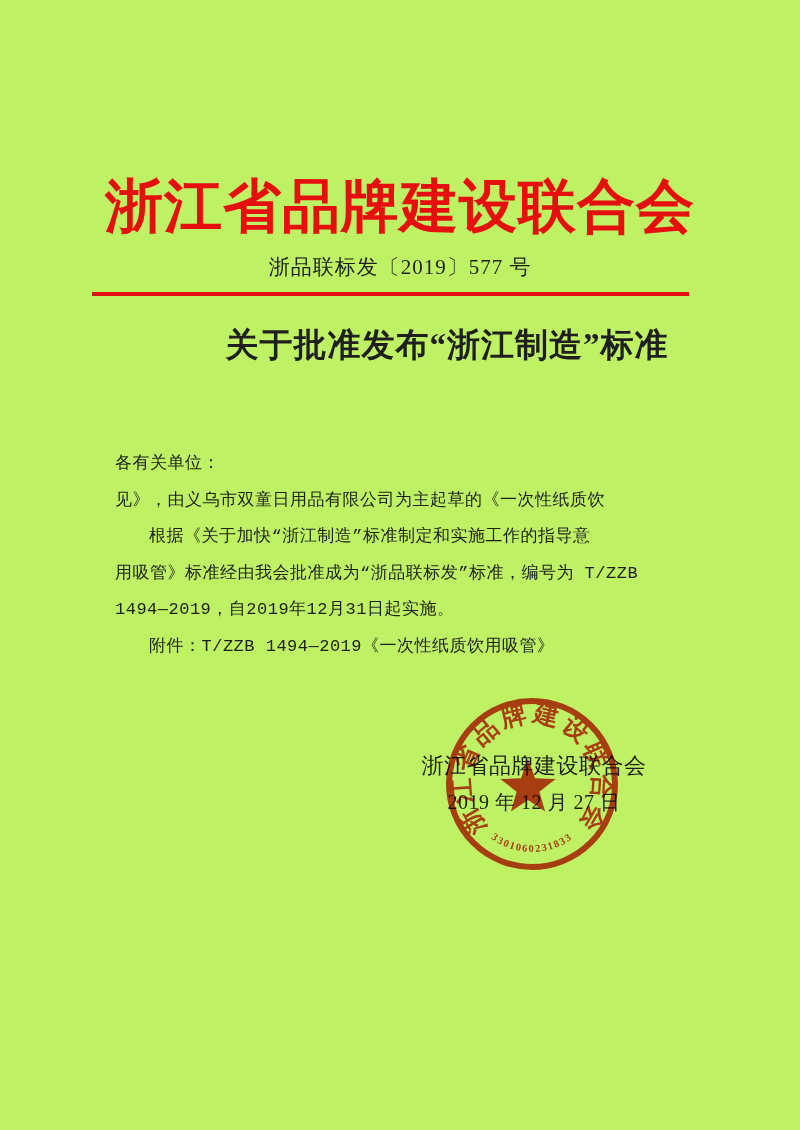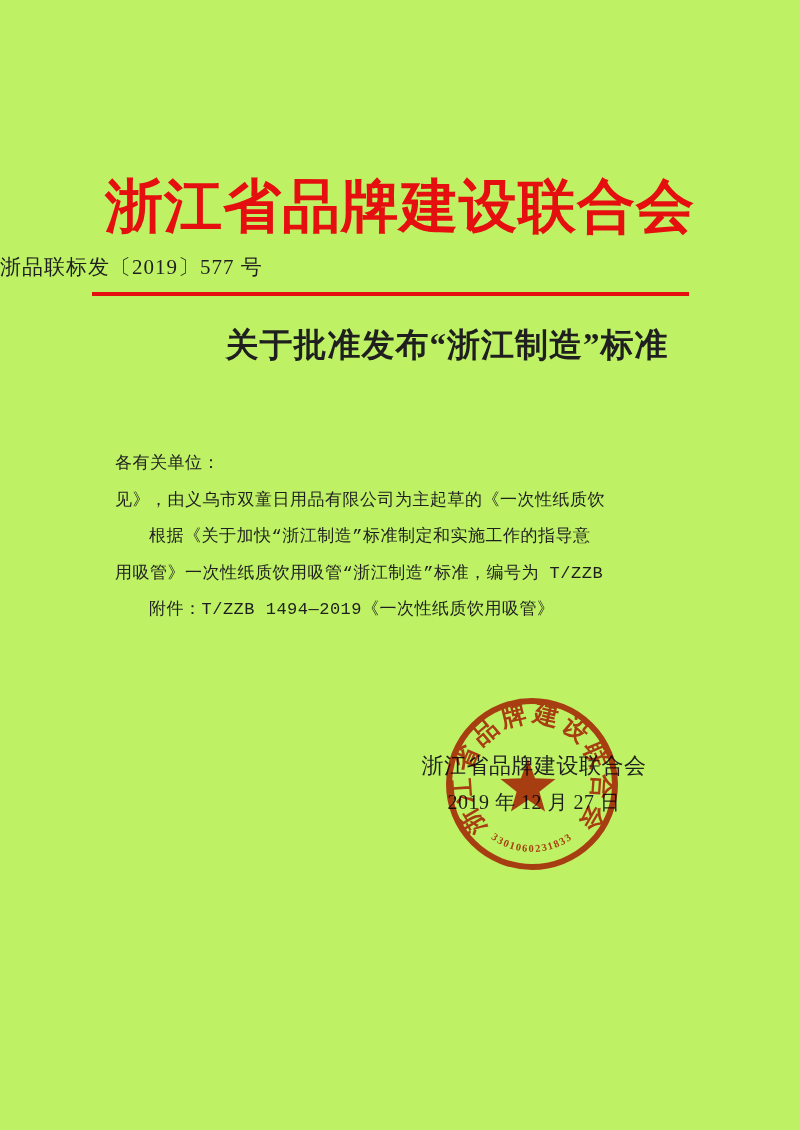--- a/index.html
+++ b/index.html
@@ -26,20 +26,21 @@
     font-weight: bold;
     letter-spacing: 1px;
     color: #e60f0f;
     white-space: nowrap;
   }
   .doc-number {
     position: absolute;
     top: 253px;
     left: 0;
     width: 100%;
+    text-align: center;
     font-size: 21px;
     letter-spacing: 1px;
   }
   .red-line {
     position: absolute;
     top: 292px;
     left: 92px;
     width: 597px;
     height: 4px;
     background: #e60f0f;
@@ -125,21 +126,22 @@
   <div class="red-line"></div>
 
   <div class="doc-title">
     <div>关于批准发布“浙江制造”标准</div>
   </div>
 
   <div class="body-text">
     <div class="body-line">各有关单位：</div>
     <div class="body-line">见》，由义乌市双童日用品有限公司为主起草的《一次性纸质饮</div>
     <div class="body-line indent">根据《关于加快“浙江制造”标准制定和实施工作的指导意</div>
-    <div class="body-line">用吸管》一次性纸质饮用吸管“浙江制造”标准，编号为 T/ZZB</div>
+    <div class="body-line">用吸管》标准经由我会批准成为“浙品联标发”标准，编号为 T/ZZB</div>
+    <div class="body-line">1494—2019，自2019年12月31日起实施。</div>
     <div class="body-line indent">附件：T/ZZB 1494—2019《一次性纸质饮用吸管》</div>
   </div>
 
   <div class="sig-block">
     <div class="sig-org">浙江省品牌建设联合会</div>
     <div class="sig-date">2019 年 12 月 27 日</div>
   </div>
 
   <svg class="seal" viewBox="0 0 178 178" xmlns="http://www.w3.org/2000/svg">
     <defs>

